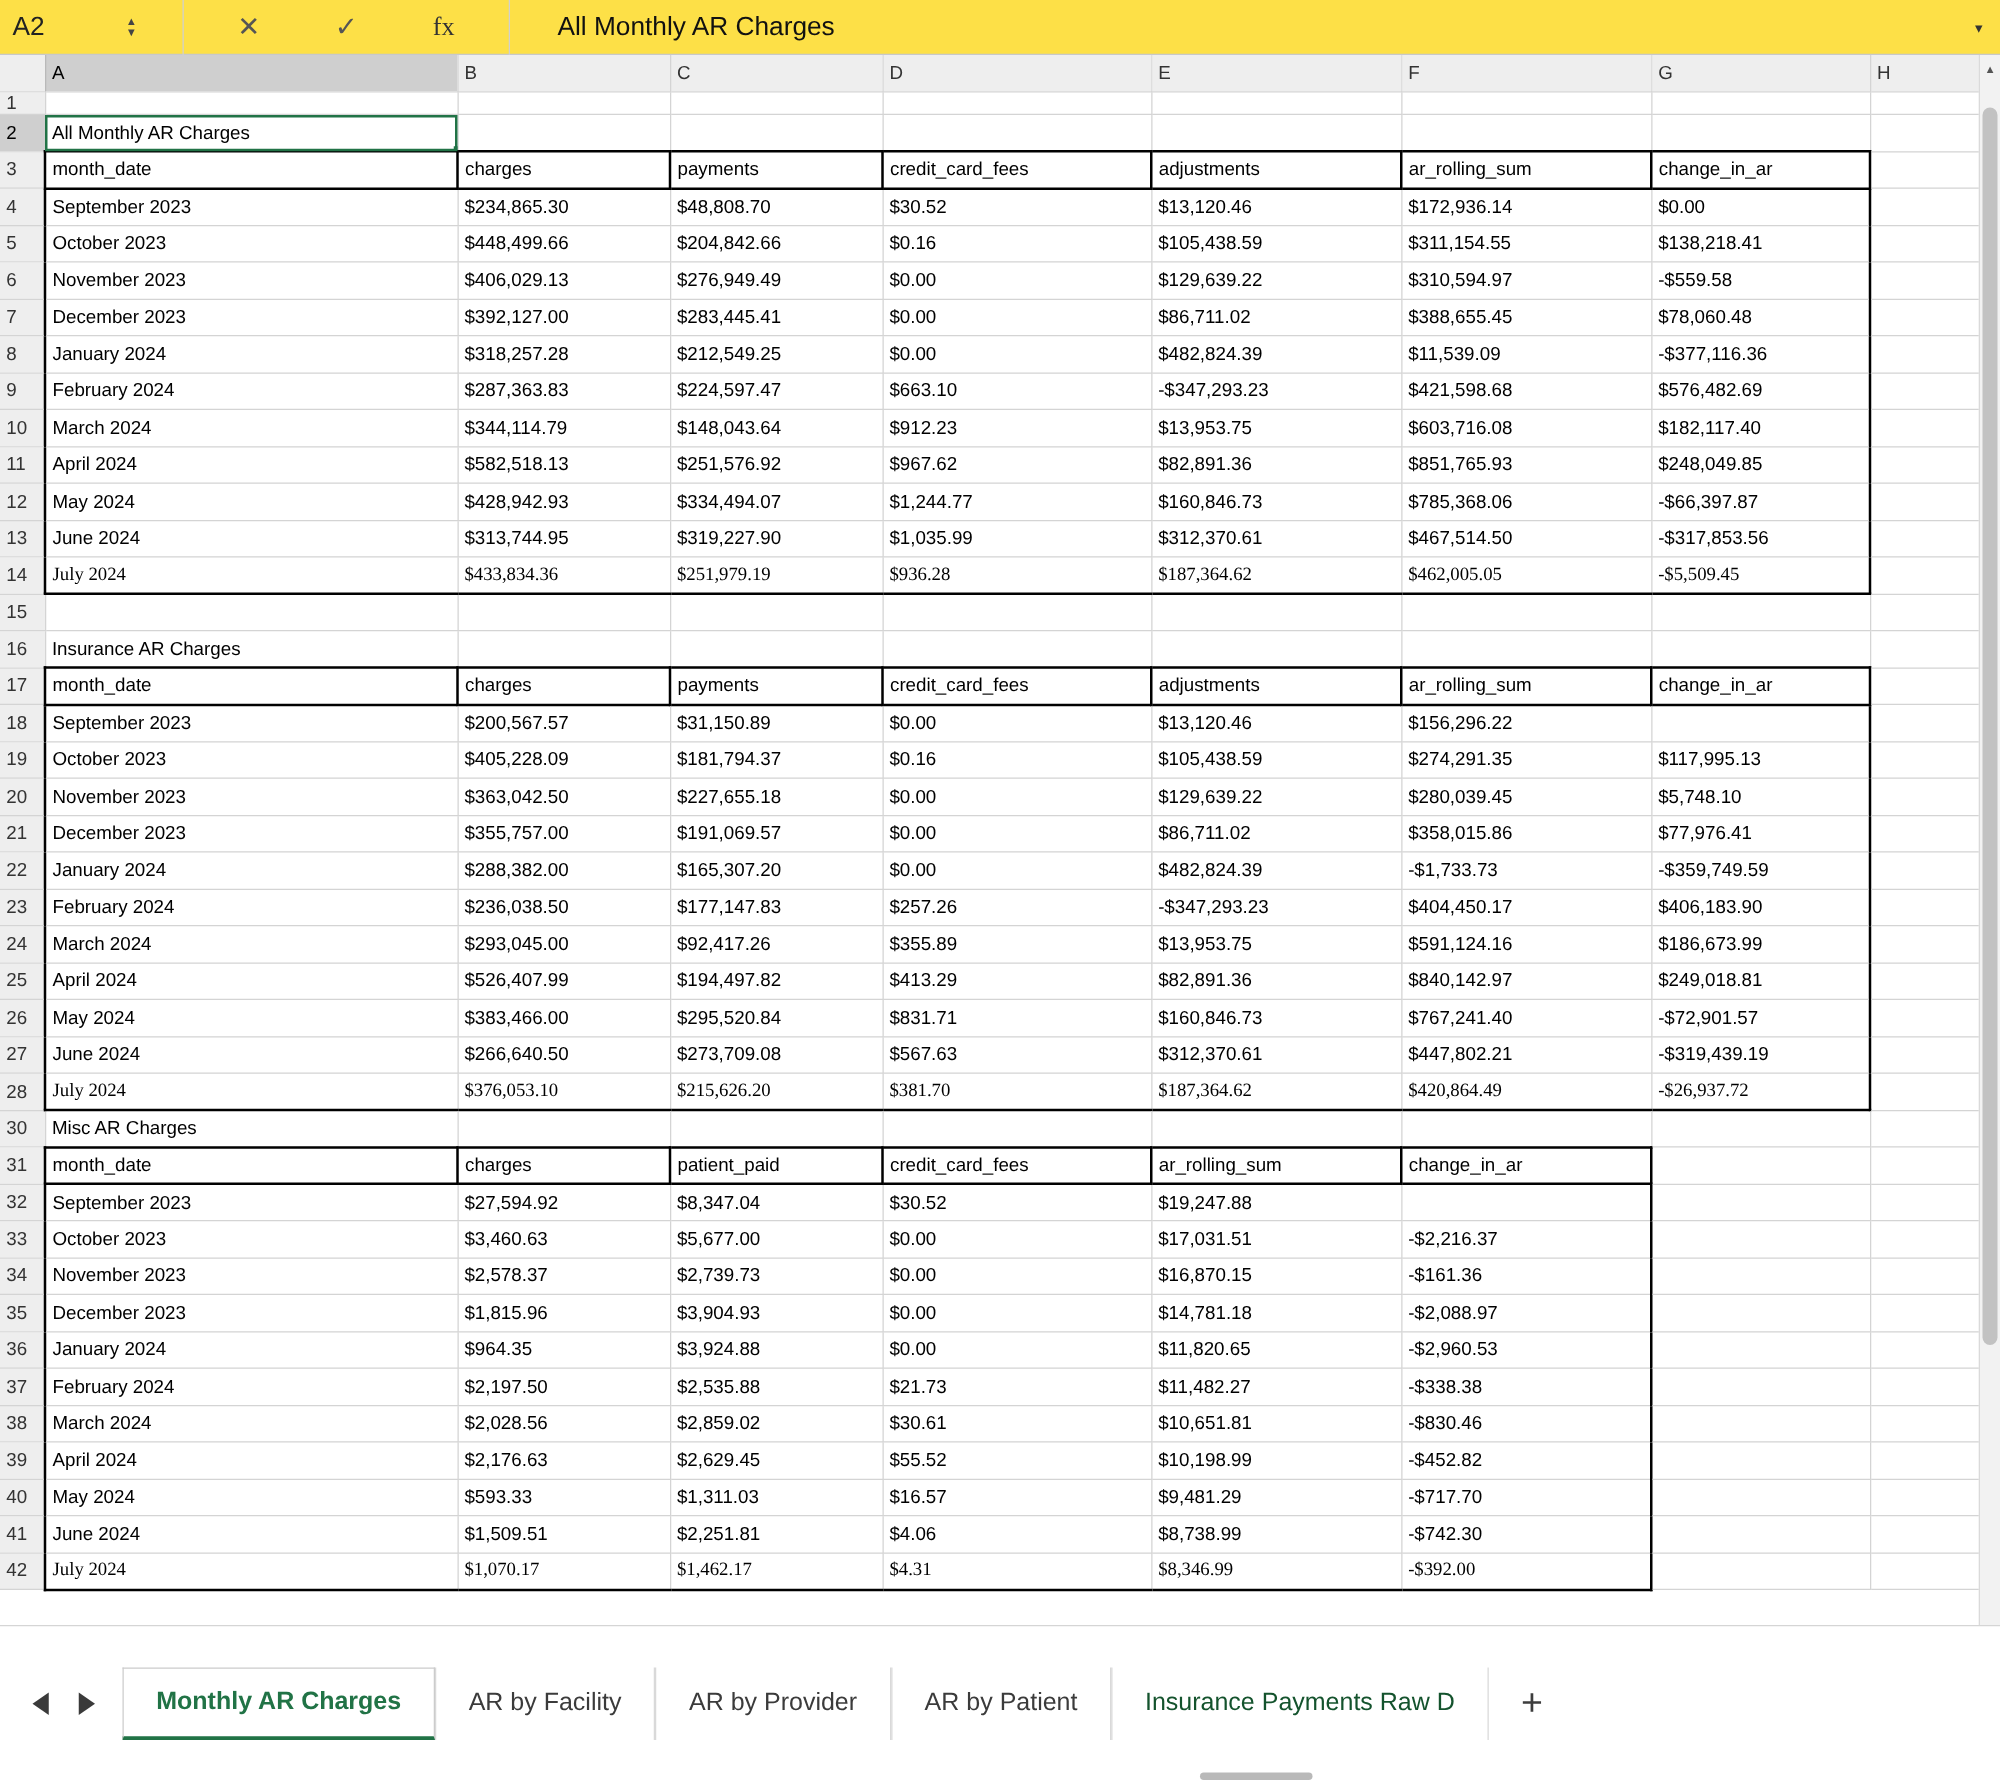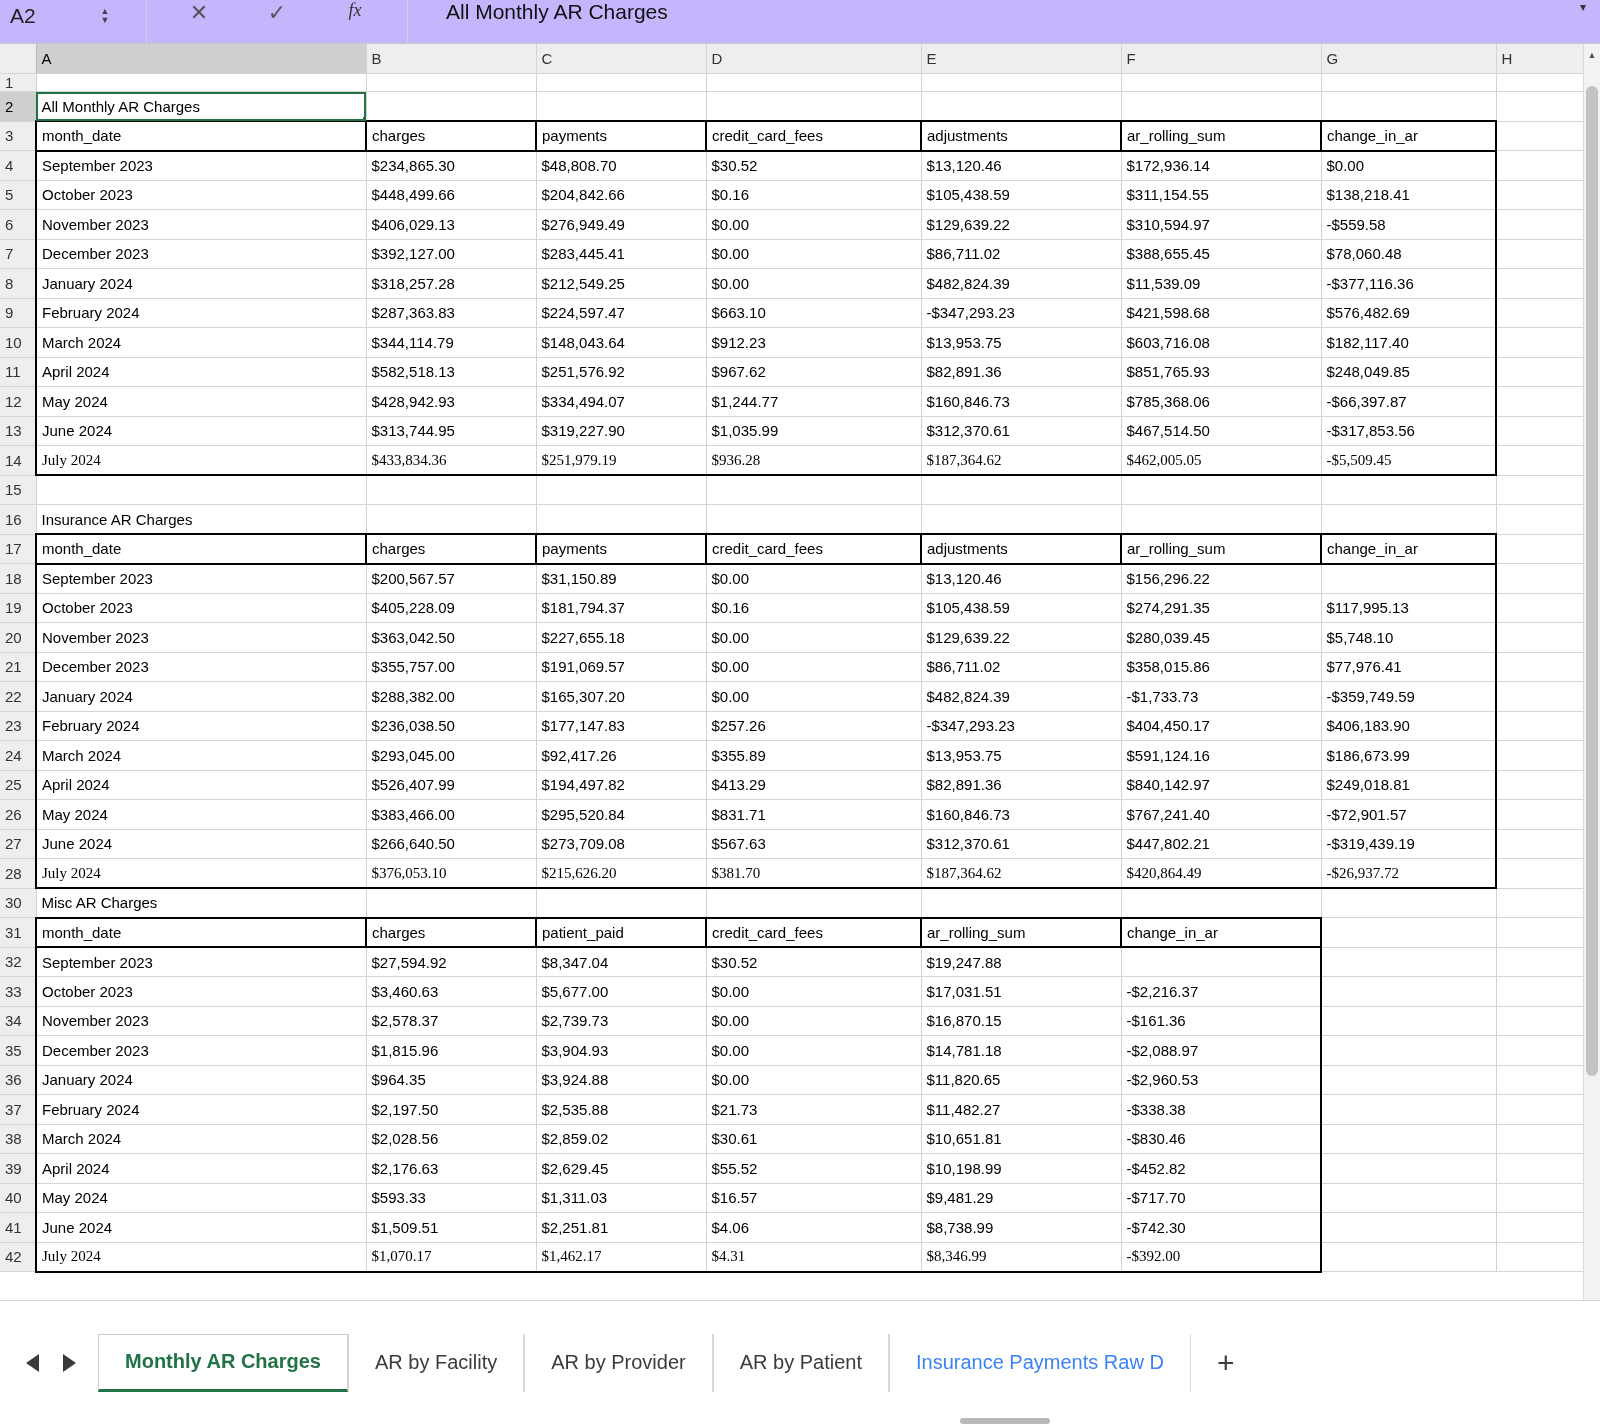--- a/index.html
+++ b/index.html
@@ -14,23 +14,23 @@
     font-size: 15px;
     color: #000;
     overflow: hidden;
     position: relative;
   }
 
   
   .formula-bar {
     height: 44px;
     display: flex;
-    align-items: flex-start;
+    align-items: center;
     border-bottom: 1px solid #c8c8c8;
-    background: #c4b5fd;
+    background: #fde047;
     box-sizing: border-box;
     gap: 26px;
   }
   .namebox {
     width: 120px;
     display: flex;
     align-items: center;
     padding-left: 10px;
     font-size: 21px;
     color: #222;
@@ -62,23 +62,22 @@
     align-items: center;
     justify-content: center;
     font-size: 22px;
     color: #555;
   }
   .fb-fx {
     width: 52px;
     display: flex;
     align-items: center;
     justify-content: center;
-    font-size: 18px;
+    font-size: 21px;
     font-family: "Liberation Serif", serif;
-    font-style: italic;
     color: #333;
   }
   .fb-input {
     flex: 1;
     font-size: 21px;
     padding-left: 12px;
     color: #111;
     white-space: nowrap;
     overflow: hidden;
   }
@@ -250,21 +249,21 @@
     white-space: nowrap;
   }
   .tab.active {
     color: #217346;
     font-weight: bold;
     border: 1px solid #cccccc;
     border-bottom: 3px solid #217346;
     background: #fff;
   }
   .tab.clipped {
-    color: #3b82f6;
+    color: #14532d;
     overflow: hidden;
     max-width: 310px;
   }
   .addtab {
     font-size: 30px;
     color: #3d3d3d;
     padding: 0 26px;
     line-height: 1;
   }
   .tabscroll {

